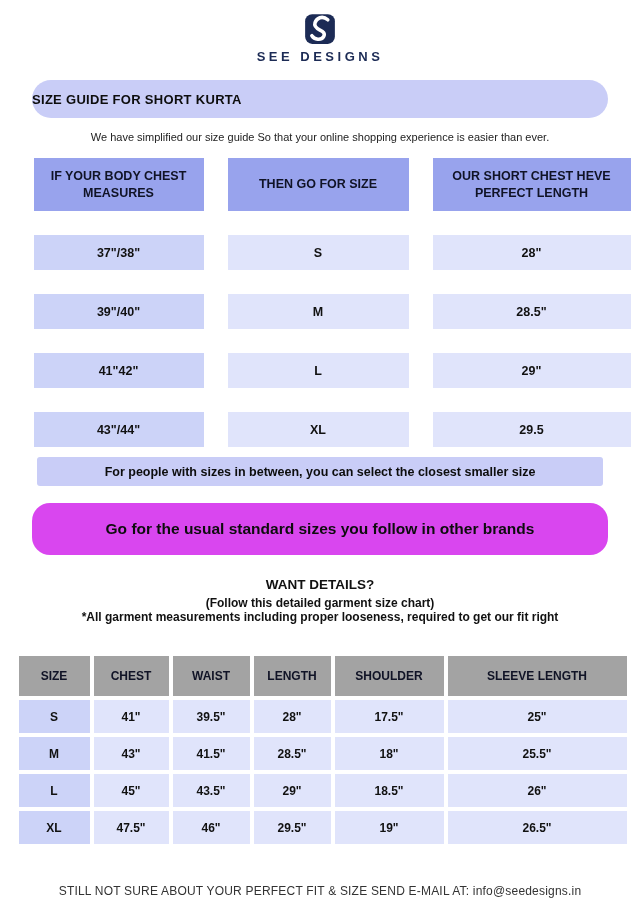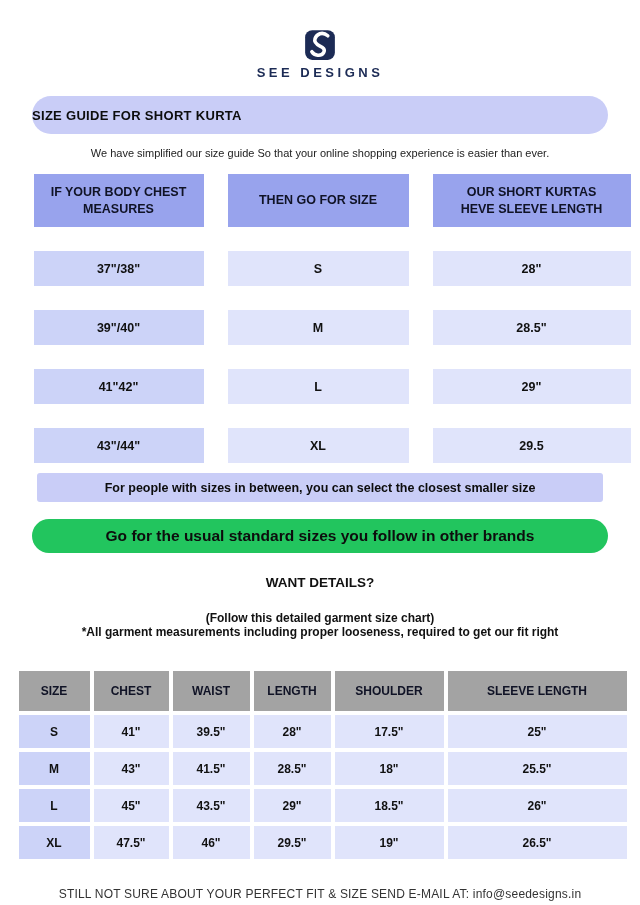--- a/index.html
+++ b/index.html
@@ -3,21 +3,21 @@
 <meta charset="utf-8">
 <style>
   html, body { margin:0; padding:0; }
   body {
     width:640px; height:905px;
     background:#ffffff;
     font-family:"Liberation Sans", sans-serif;
     color:#111;
     overflow:hidden;
   }
-  .header { text-align:center; padding-top:28px; }
+  .header { text-align:center; padding-top:12px; }
   .logo-icon svg { display:block; margin:0 auto; }
   .brand-name {
     margin-top:3px;
     font-size:13px; font-weight:700;
     letter-spacing:3.5px;
     color:#1c2b55;
   }
   .title-pill {
     width:576px; height:38px;
     margin:16px auto 0;
@@ -61,31 +61,31 @@
     border-radius:3px;
     display:flex; align-items:center; justify-content:center;
     font-weight:700; font-size:12.5px; color:#0d0d0d;
   }
   .redefined {
     margin-top:15px;
     text-align:center;
     font-size:12.5px; color:#1d1d1d;
   }
   .pill-banner {
-    width:576px; height:34px;
+    width:576px; height:52px;
     margin:17px auto 0;
-    background:#22c55e;
+    background:#d946ef;
     border-radius:18px;
     display:flex; align-items:center; justify-content:center;
     font-weight:700; font-size:15.5px; color:#0d0d0d;
   }
   
   .details { margin-top:22px; text-align:center; }
   .details .heading { font-size:13.5px; font-weight:700; }
-  .details .subheading { margin-top:21px; font-size:12px; font-weight:700; }
+  .details .subheading { margin-top:4px; font-size:12px; font-weight:700; }
   .details .note { margin-top:0; font-size:12px; font-weight:700; }
   
   .garment-table {
     display:grid;
     grid-template-columns:71px 75px 77px 77px 109px 179px;
     column-gap:4px; row-gap:4px;
     width:603px; margin:32px auto 0;
   }
   .garment-table .hcell {
     background:#a3a3a3;
@@ -95,21 +95,21 @@
     text-align:center;
   }
   .garment-table .cell {
     height:33px;
     display:flex; align-items:center; justify-content:center;
     font-weight:700; font-size:12px;
     background:#e0e4fb;
   }
   .garment-table .cell.primary { background:#ccd3f8; }
   .footer-note {
-    margin-top:28px;
+    margin-top:40px;
     text-align:center;
     font-size:12px; color:#333;
     letter-spacing:0.2px;
   }
 </style>
 </head>
 <body>
 
 <div>
 
@@ -125,21 +125,21 @@
 
   <div class="title-pill">
     <span>SIZE GUIDE FOR SHORT KURTA</span>
   </div>
 
   <div class="subtitle">We have simplified our size guide So that your online shopping experience is easier than ever.</div>
 
   <div class="size-table">
     <div class="hcell">IF YOUR BODY CHEST MEASURES</div>
     <div class="hcell">THEN GO FOR SIZE</div>
-    <div class="hcell">OUR SHORT KURTAS HEVE SLEEVE LENGTH</div>
+    <div class="hcell">OUR SHORT CHEST HEVE PERFECT LENGTH</div>
 
     <div class="cell primary">37"/38"</div>
     <div class="cell">S</div>
     <div class="cell">28"</div>
 
     <div class="cell primary">39"/40"</div>
     <div class="cell">M</div>
     <div class="cell">28.5"</div>
 
     <div class="cell primary">41"42"</div>

